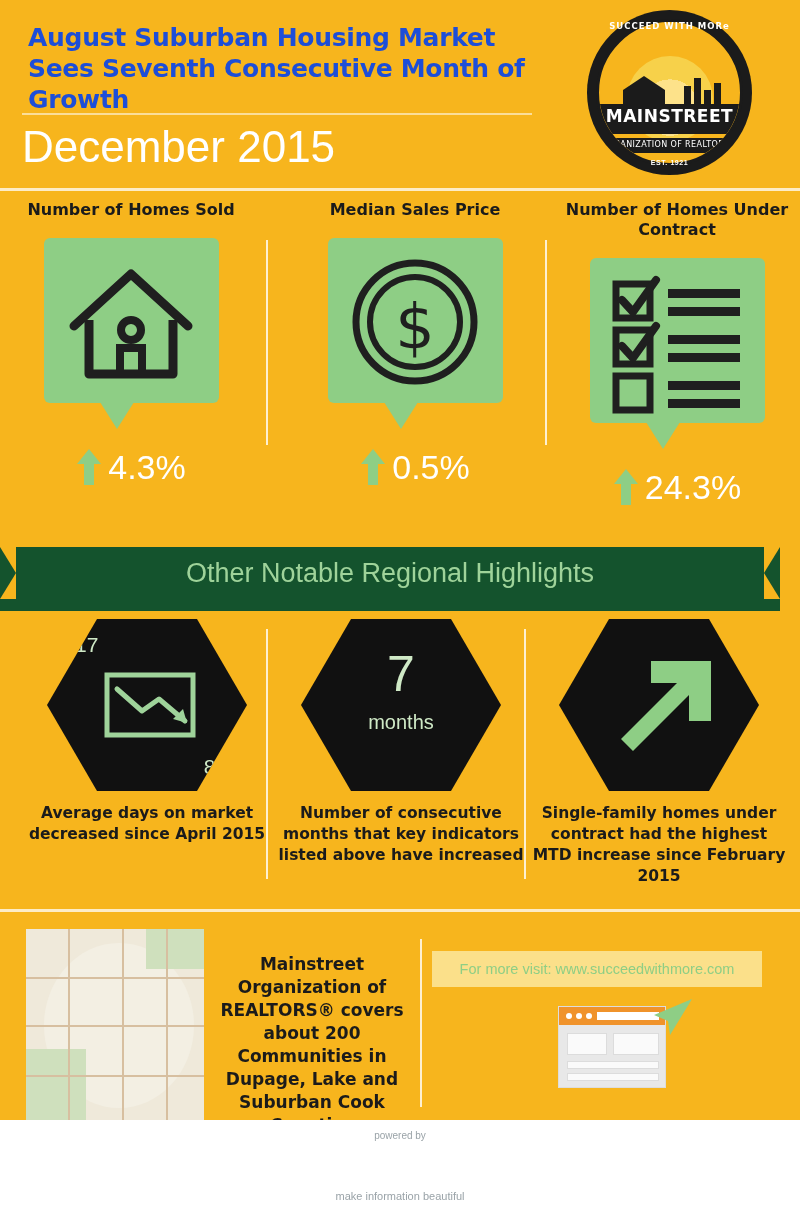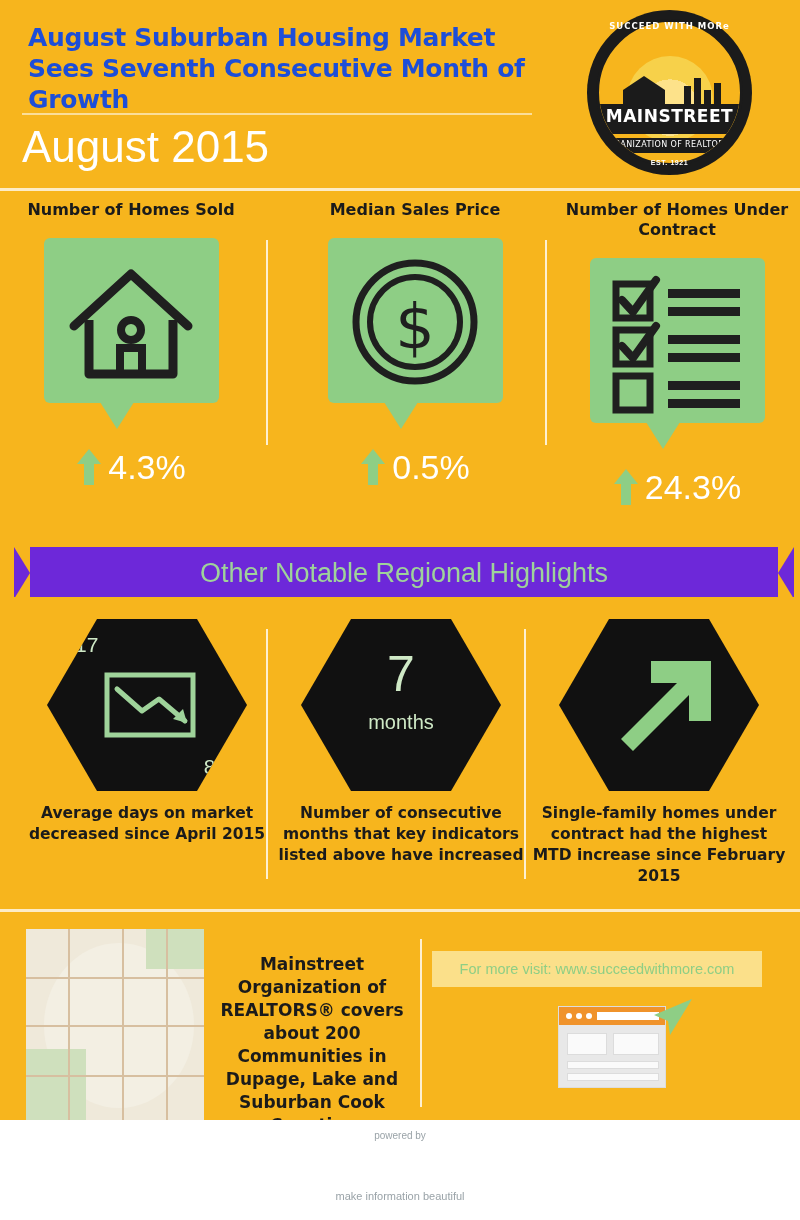--- a/index.html
+++ b/index.html
@@ -63,21 +63,21 @@
   }
   .kpi-stat { margin-top: 44px; display: flex; align-items: center; justify-content: center; gap: 6px; }
   .kpi-num { color: #ffffff; font-size: 34px; font-weight: 300; font-family: "Liberation Sans", sans-serif; }
   .vdiv { position: absolute; top: 50px; width: 2px; height: 205px; background: rgba(255,255,255,.8); }
   .vdiv.v1 { left: 266px; }
   .vdiv.v2 { left: 545px; }
   .sec-sep { position: absolute; left: 0; width: 800px; height: 3px; background: rgba(255,255,255,.75); }
 
   
   .banner-wrap { position: relative; height: 76px; }
-  .banner { position: absolute; left: 14px; top: 12px; width: 780px; height: 50px; background: #6d28d9; }
+  .banner { position: absolute; left: 0; top: 12px; width: 780px; height: 64px; background: #14532d; }
   .banner .notch-l, .banner .notch-r {
     position: absolute; top: 0; width: 0; height: 0;
     border-top: 26px solid #f7b51d; border-bottom: 26px solid #f7b51d;
   }
   .banner .notch-l { left: 0; border-left: 16px solid transparent; }
   .banner .notch-r { right: 0; border-right: 16px solid transparent; }
   .banner-text { position: absolute; left: 0; right: 0; top: 11px; text-align: center; color: #9fd39a;
      font-size: 27px; font-weight: 300; font-family: "Liberation Sans", sans-serif; }
 
   
@@ -133,21 +133,21 @@
   .pk-tag { position: absolute; left: 0; right: 0; top: 70px; text-align: center; color: #9aa3a8; font-size: 11px; }
 </style>
 </head>
 <body>
 
 <div class="page">
 
   <div class="header">
     <div class="headline">August Suburban Housing Market Sees Seventh Consecutive Month of Growth</div>
     <div class="hr-line"></div>
-    <div class="month-title">August 2015</div>
+    <div class="month-title">December 2015</div>
 
     <div class="logo">
       <div class="ring"></div>
       <div class="inner">
         <div class="sun"></div>
         <svg class="house" width="46" height="34" viewBox="0 0 46 34">
           <path d="M2 16 L23 2 L44 16 L44 33 L2 33 Z" fill="#1b1b1b"></path>
         </svg>
         <svg class="city" width="42" height="34" viewBox="0 0 42 34">
           <rect x="2" y="12" width="7" height="22" fill="#1b1b1b"></rect>

